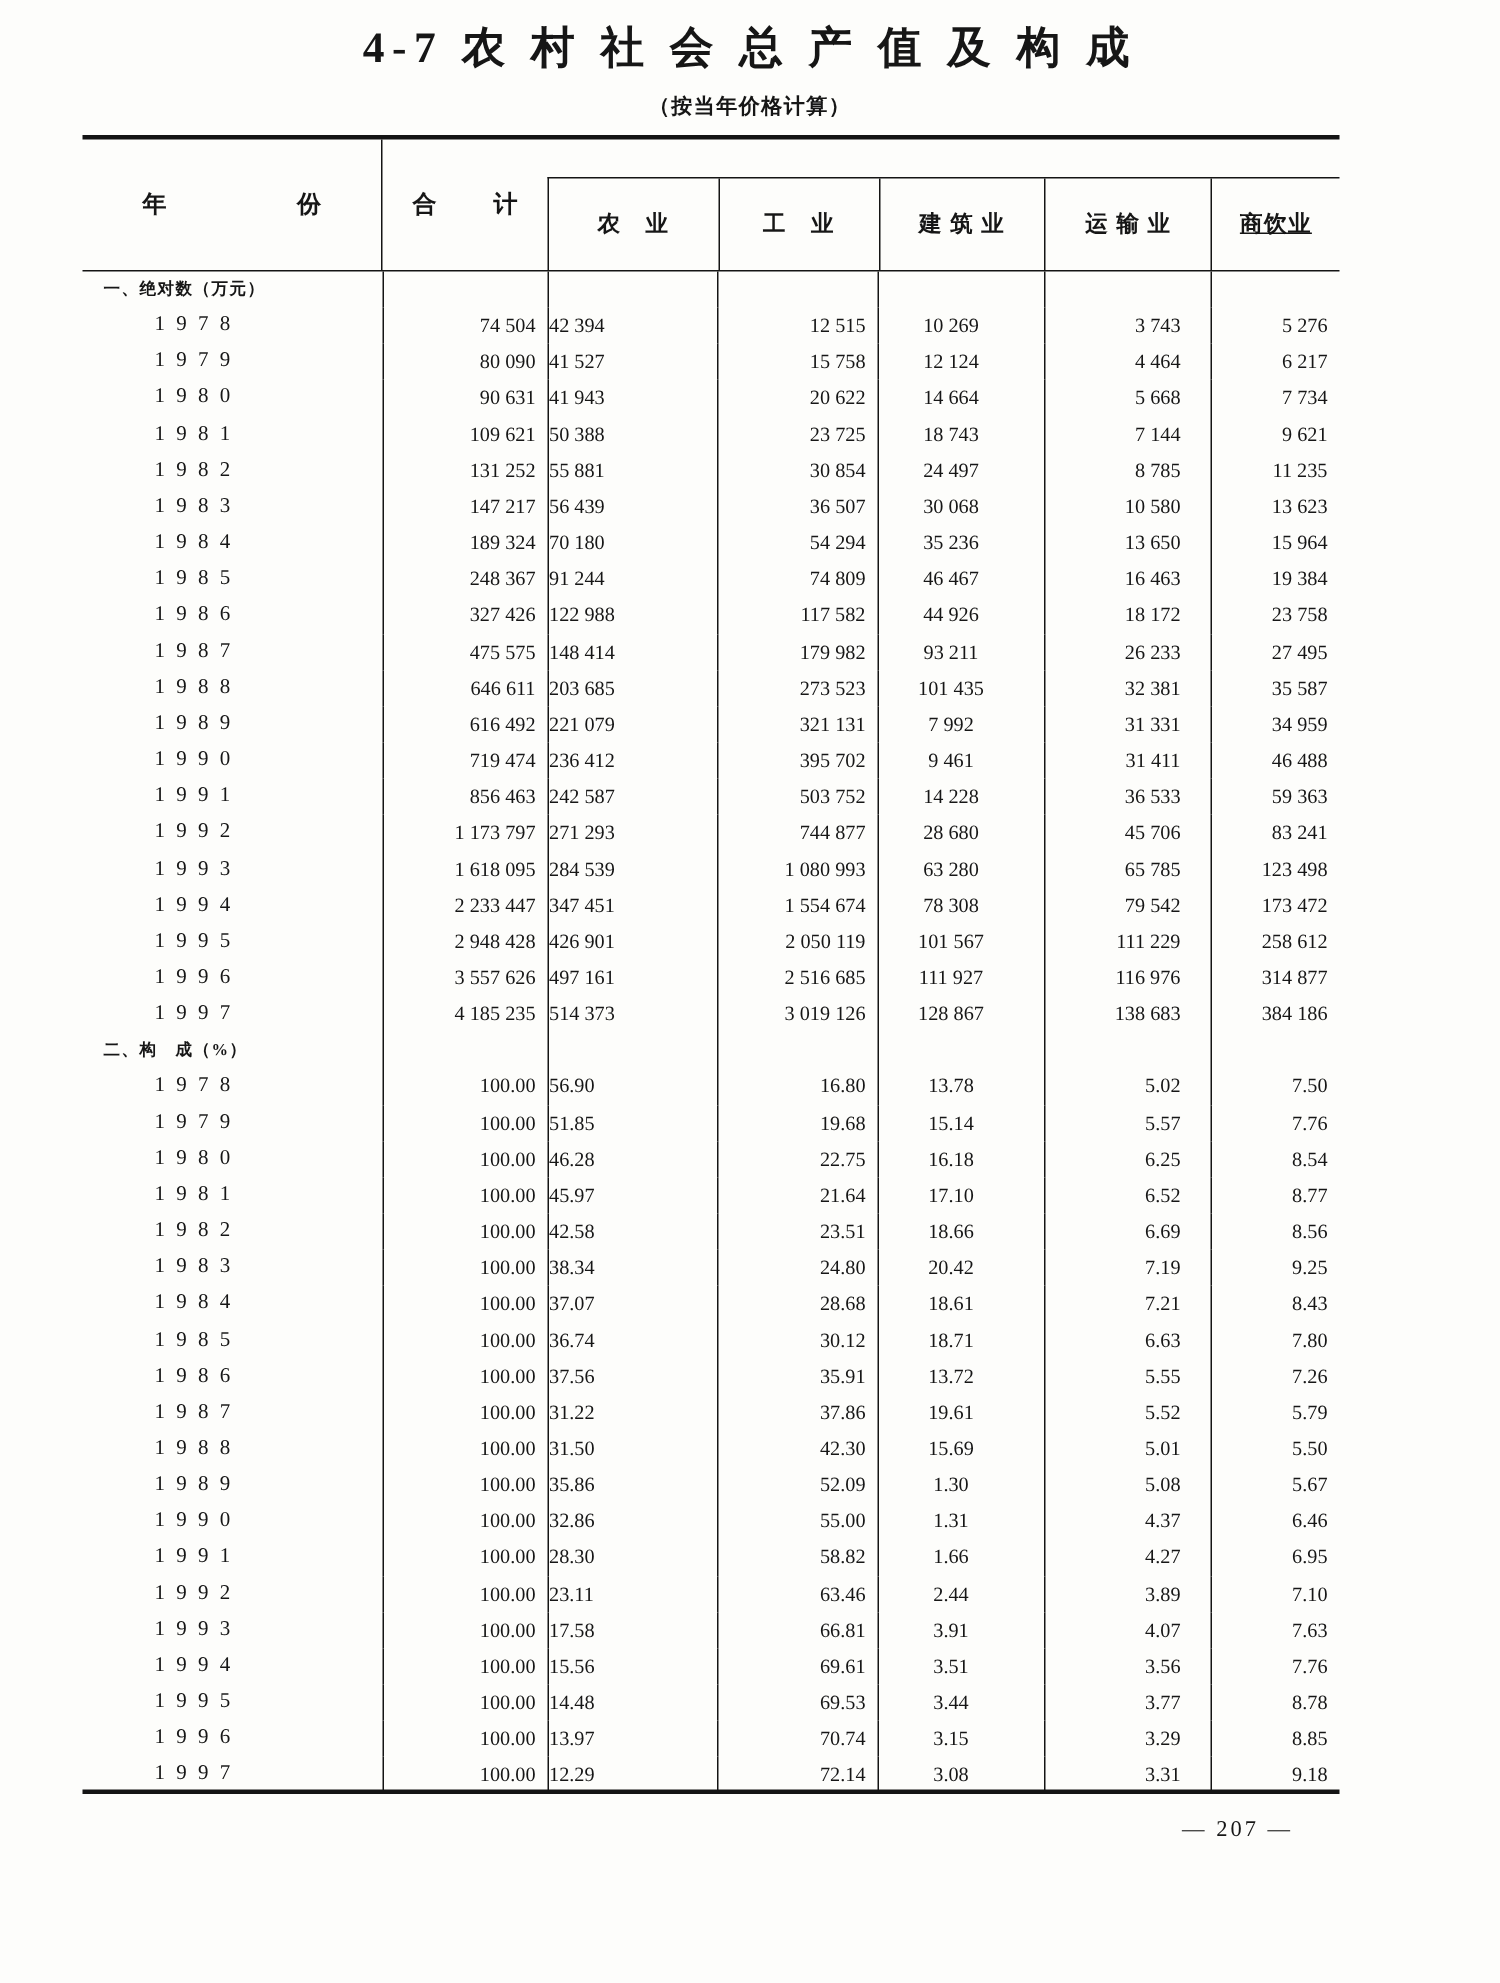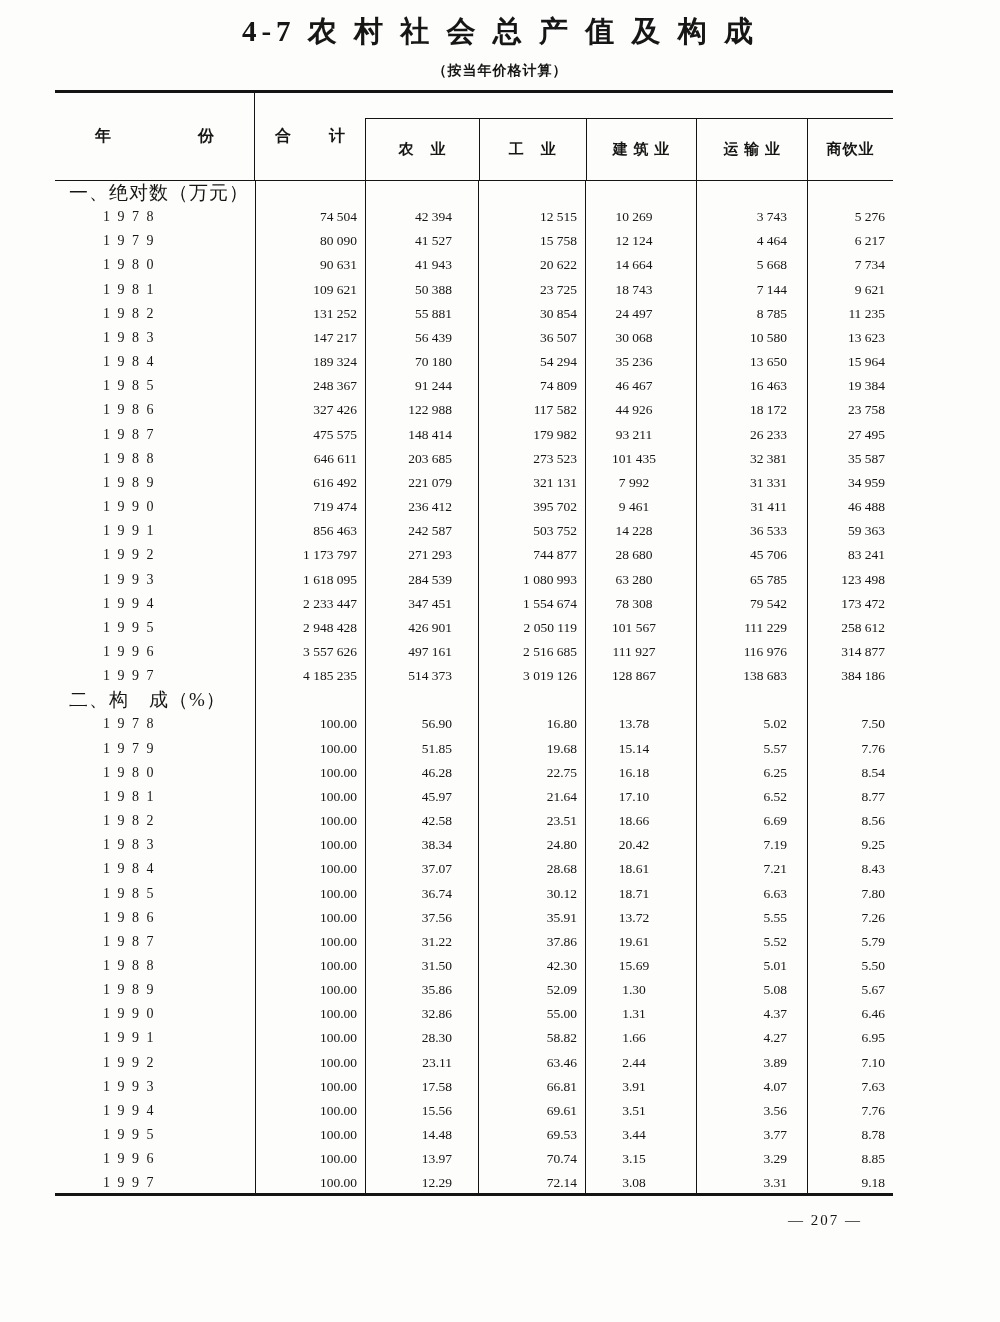--- a/index.html
+++ b/index.html
@@ -45,35 +45,35 @@
     border-top:1px solid #141414;border-left:1px solid #141414;
     box-sizing:border-box;display:flex;
   }
   .th-ind{
     display:flex;align-items:center;justify-content:center;
     font-size:15px;font-weight:700;box-sizing:border-box;
     letter-spacing:1px;white-space:nowrap;
   }
   .th-ind + .th-ind{border-left:1px solid #141414;}
   .iw0{width:113px;} .iw1{width:107px;} .iw2{width:111px;}
-  .iw3{width:111px;} .iw4{width:86px;}
+  .iw3{width:111px;} .iw4{width:86px;text-decoration:underline;}
   
   .tbody{position:absolute;left:0;top:88px;width:838px;}
   .tr{display:flex;height:24.17px;line-height:24.17px;}
   .td{box-sizing:border-box;font-size:13.5px;white-space:nowrap;overflow:visible;}
   .td + .td{border-left:1px solid #141414;}
   .c0{width:200px;padding-left:48px;font-size:14px;letter-spacing:2px;}
   .c1{width:110px;text-align:right;padding-right:8px;}
-  .c2{width:113px;text-align:right;padding-right:26px;}
+  .c2{width:113px;text-align:left;padding-right:26px;}
   .c3{width:107px;text-align:right;padding-right:8px;}
   .c4{width:111px;text-align:center;padding-right:14px;}
   .c5{width:111px;text-align:right;padding-right:20px;}
   .c6{width:86px;text-align:right;padding-right:8px;}
   .tr.section .c0{
-    padding-left:14px;font-weight:400;font-size:19px;letter-spacing:1px;
+    padding-left:14px;font-weight:700;font-size:11px;letter-spacing:1px;
   }
   .page-num{
     position:absolute;top:1212px;left:770px;width:110px;
     font-size:15px;letter-spacing:2px;text-align:center;white-space:nowrap;
   }
 </style>
 </head>
 <body>
 
 <div class="title">4-7 农 村 社 会 总 产 值 及 构 成</div>

